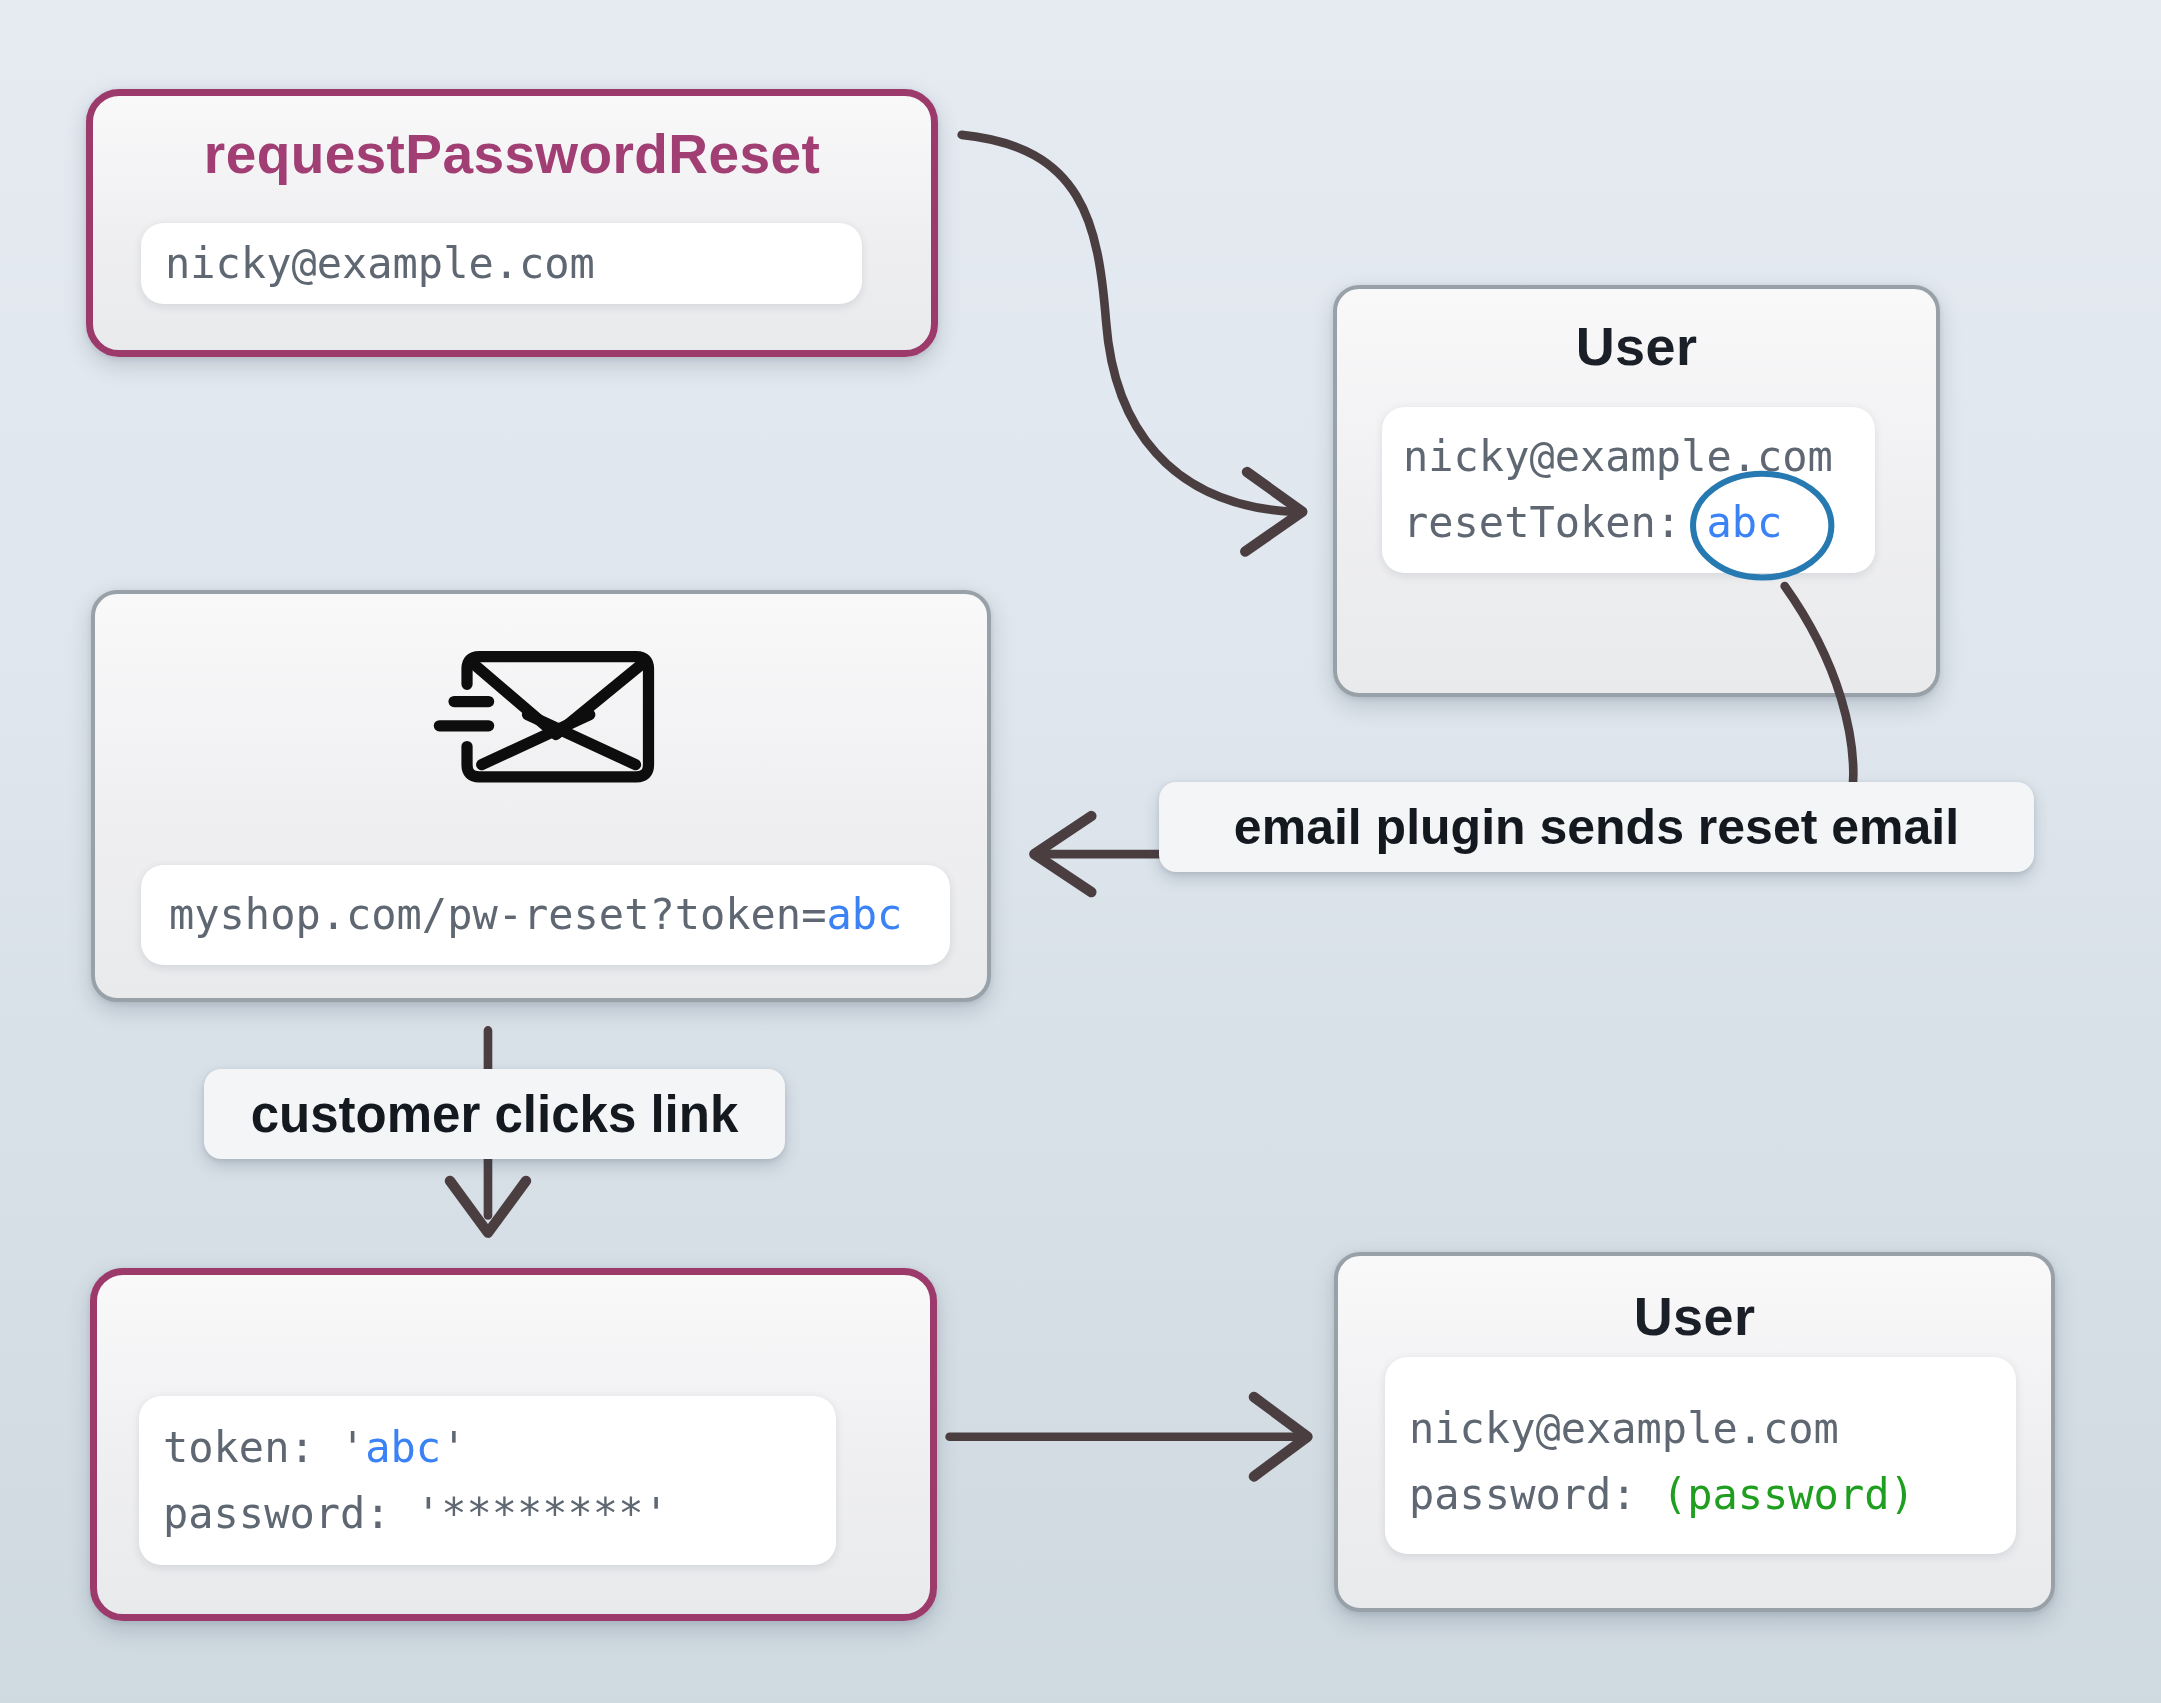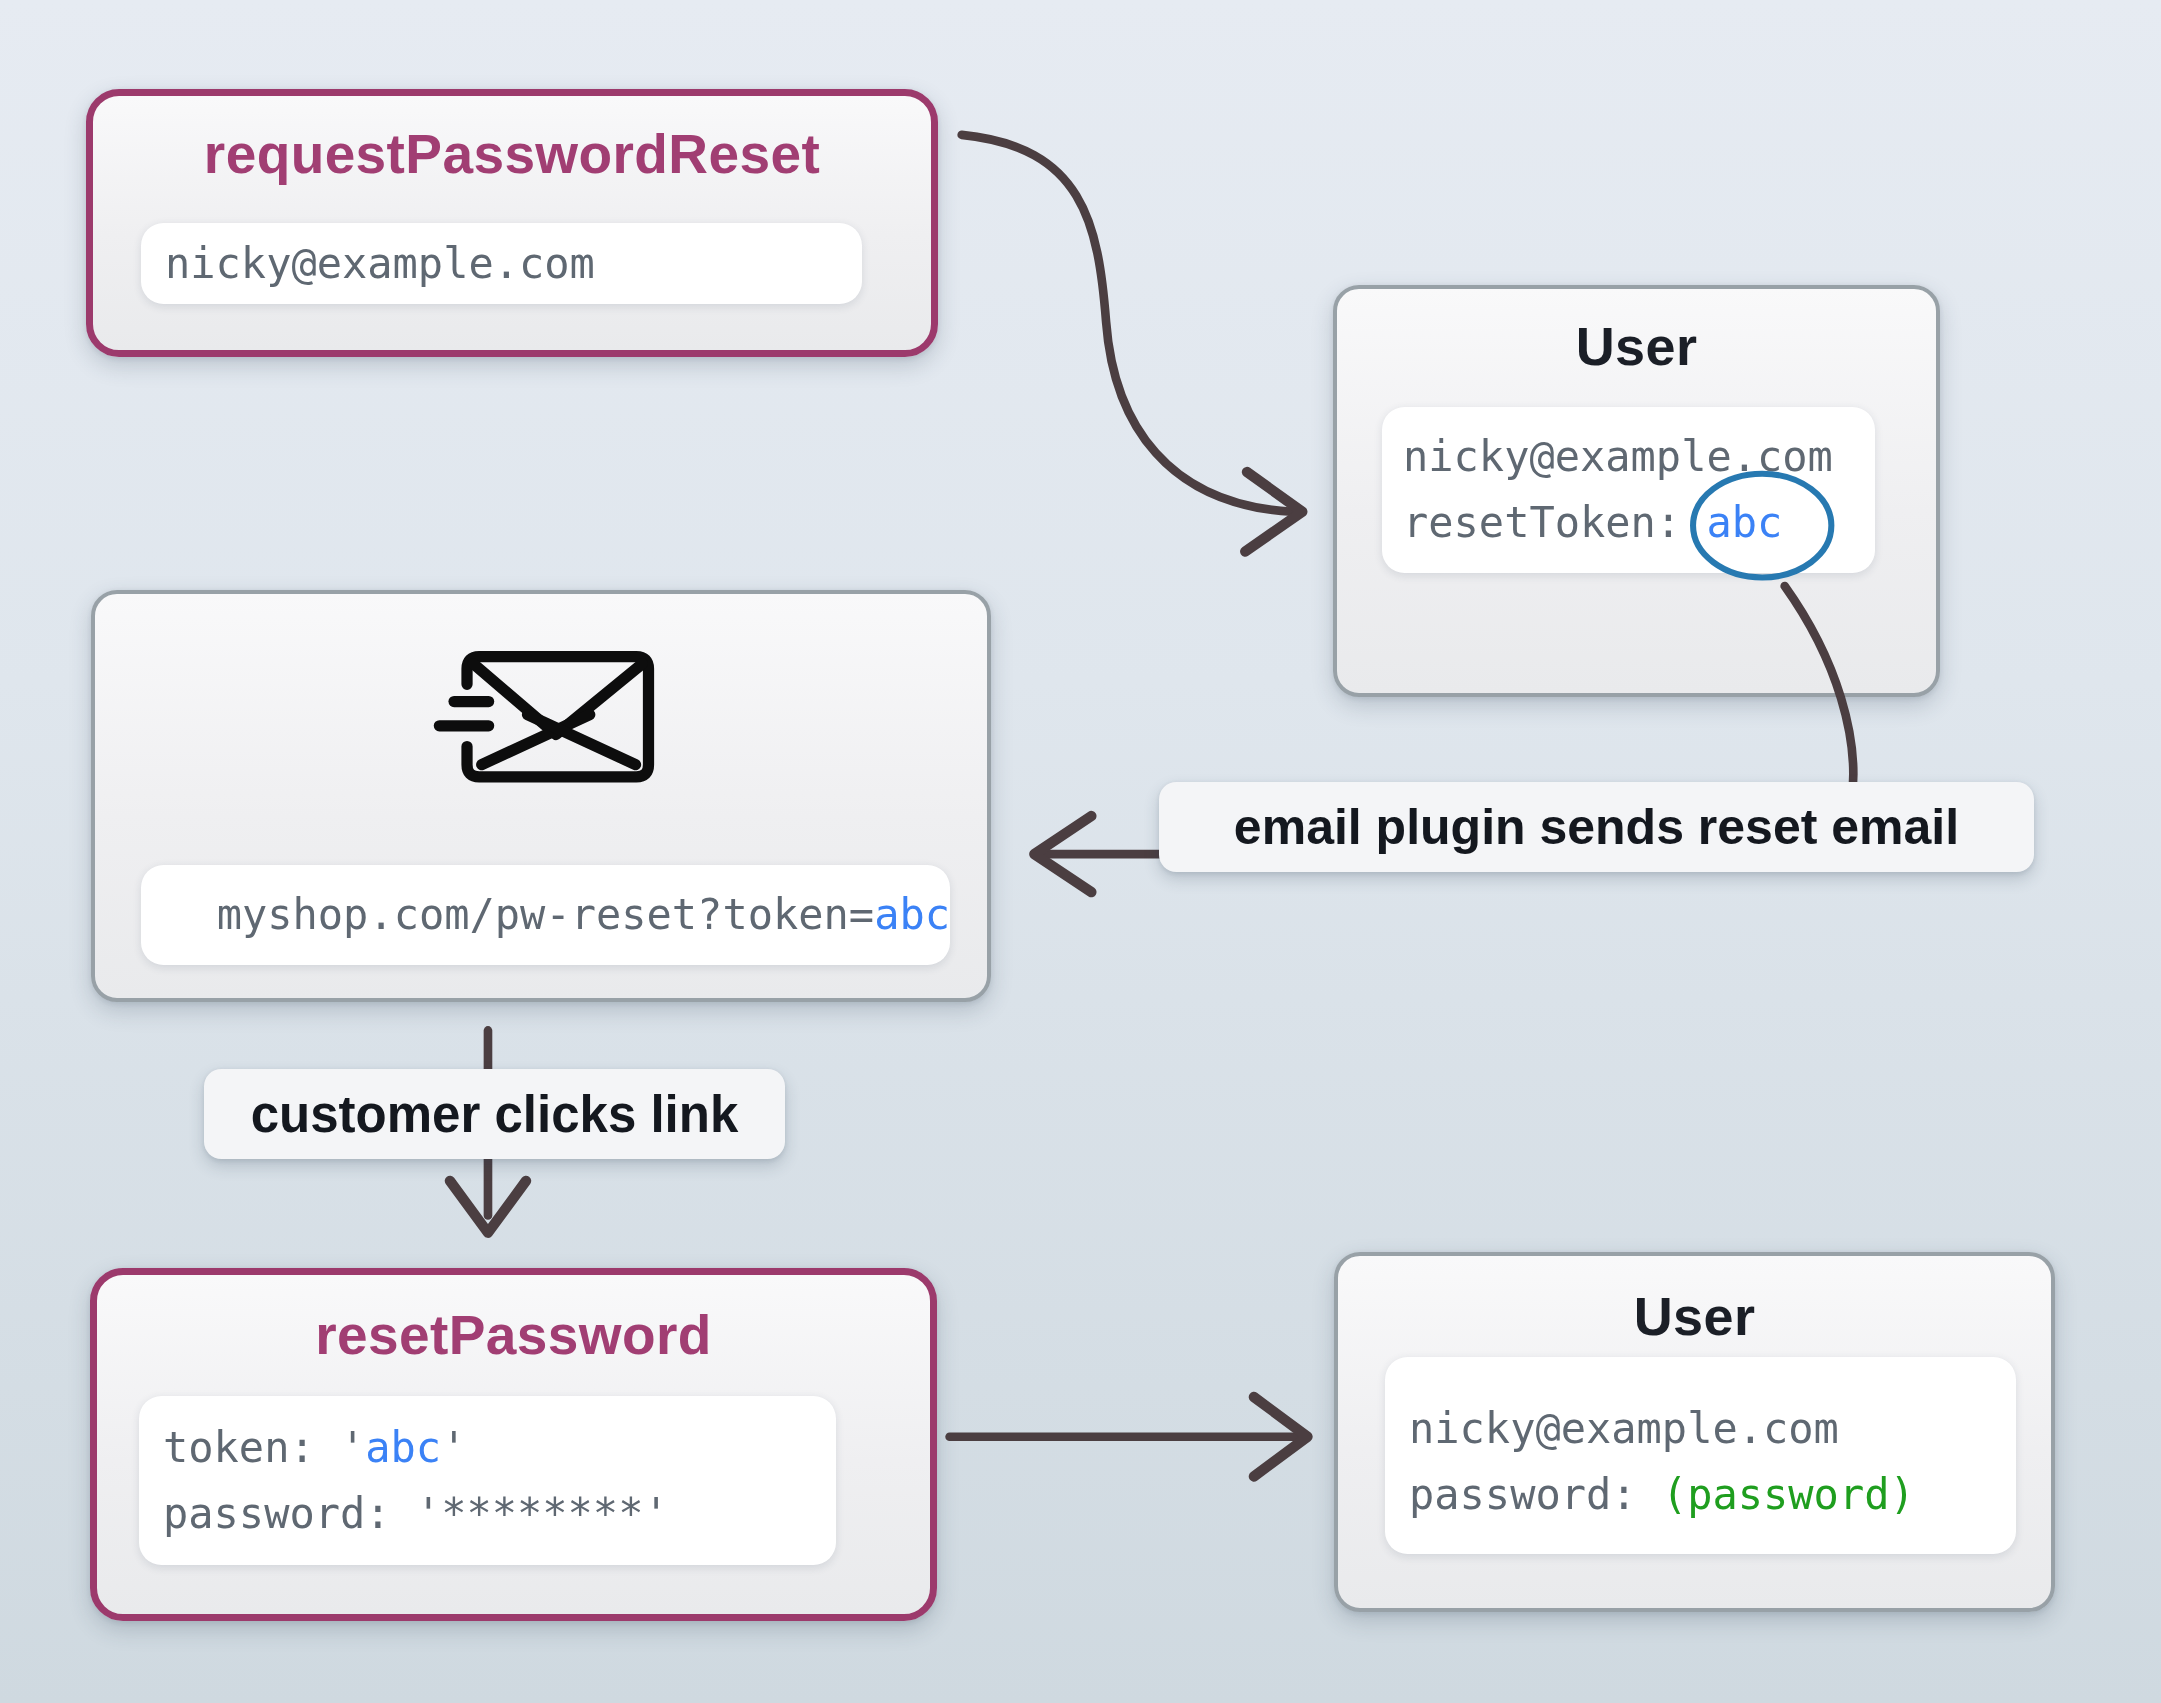--- a/index.html
+++ b/index.html
@@ -85,27 +85,26 @@
     <svg class="env-icon" style="left:333px;top:54px;" width="231" height="140" viewBox="0 0 267 162">
       <g fill="none" stroke="#0d0d0d" stroke-width="13" stroke-linecap="round" stroke-linejoin="round">
         <path d="M 45 42 L 45 24 Q 45 10 59 10 L 241 10 Q 255 10 255 24 L 255 135 Q 255 149 241 149 L 59 149 Q 45 149 45 135 L 45 114"></path>
         <path d="M 52 18 L 148 100 L 248 18"></path>
         <path d="M 62 135 L 187 77"></path>
         <path d="M 240 135 L 115 77"></path>
         <path d="M 30 62 L 70 62"></path>
         <path d="M 13 90 L 70 90"></path>
       </g>
     </svg>
-    <div class="white-box" style="left:46px;top:271px;width:809px;height:100px;padding-left:10px;align-items:flex-end;">
+    <div class="white-box" style="left:46px;top:271px;width:809px;height:100px;padding-left:28px;">
       <div class="code"><span>myshop.com/pw-reset?token=</span><span class="blue">abc</span></div>
     </div>
   </div>
 
   <div class="card purple" style="left:90px;top:1259px;width:847px;height:353px;">
-    <div class="card-title t-purple" style="margin-top:28px;">resetPassword</div>
     <div class="white-box" style="left:42px;top:121px;width:697px;height:169px;padding-left:24px;gap:24px;">
       <div class="code"><span>token: '</span><span class="blue">abc</span><span>'</span></div>
       <div class="code">password: '********'</div>
     </div>
   </div>
 
   <div class="card gray" style="left:1334px;top:1252px;width:721px;height:360px;">
     <div class="card-title t-dark" style="margin-top:29px;">User</div>
     <div class="white-box" style="left:47px;top:101px;width:631px;height:197px;padding-left:24px;padding-top:12px;gap:24px;">
       <div class="code">nicky@example.com</div>

